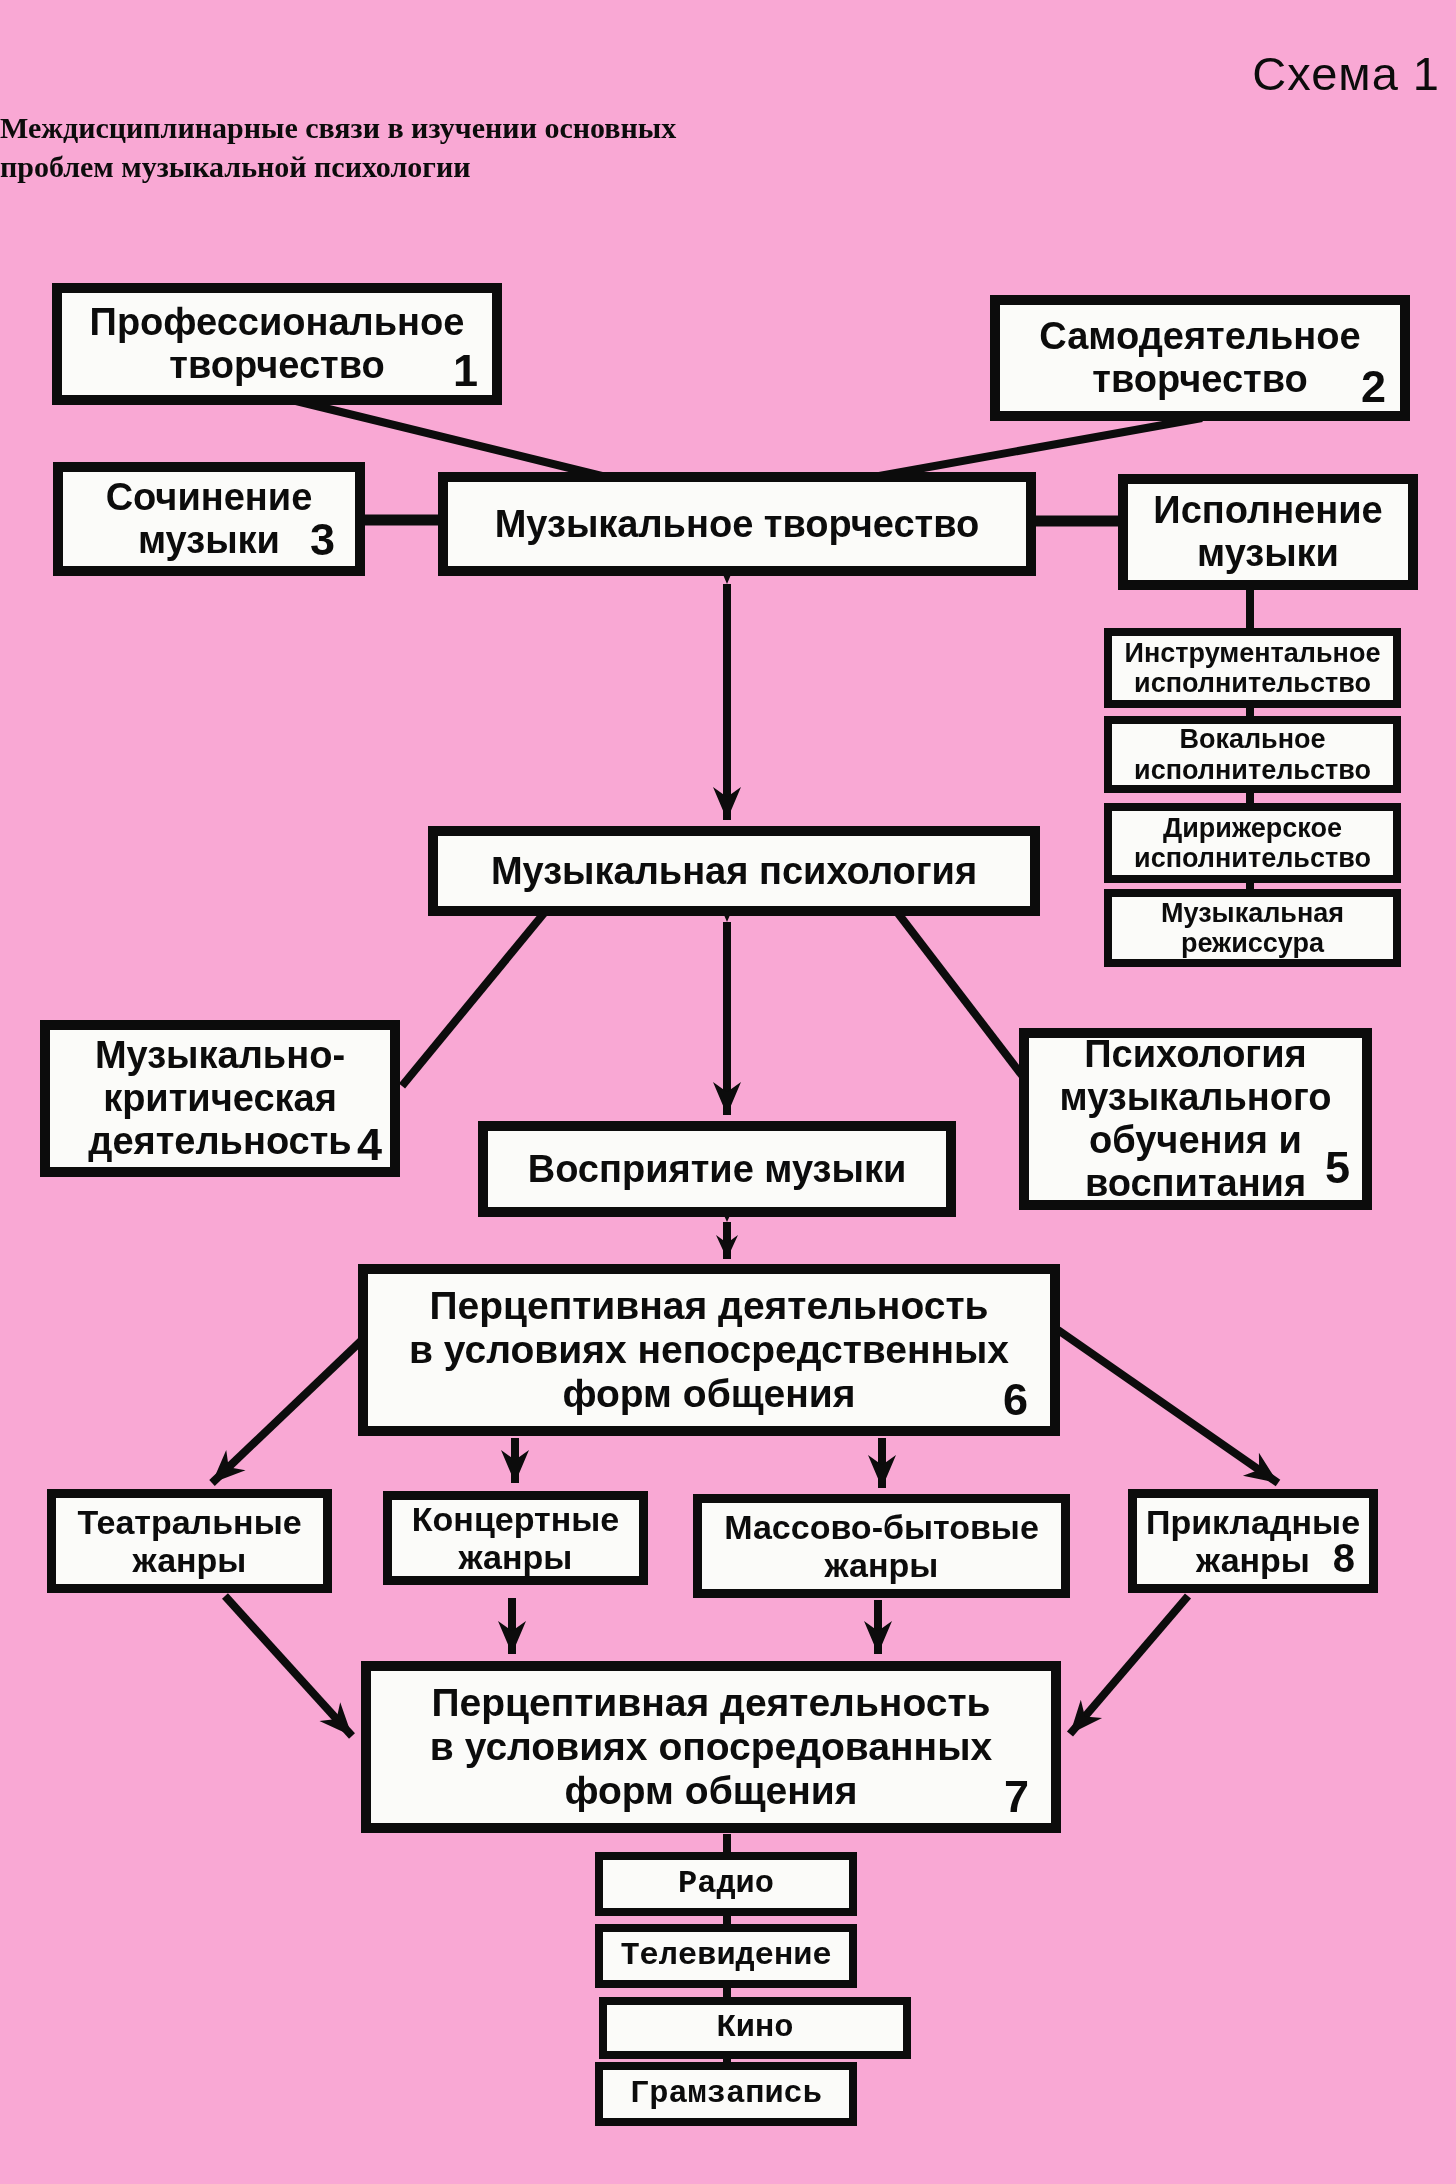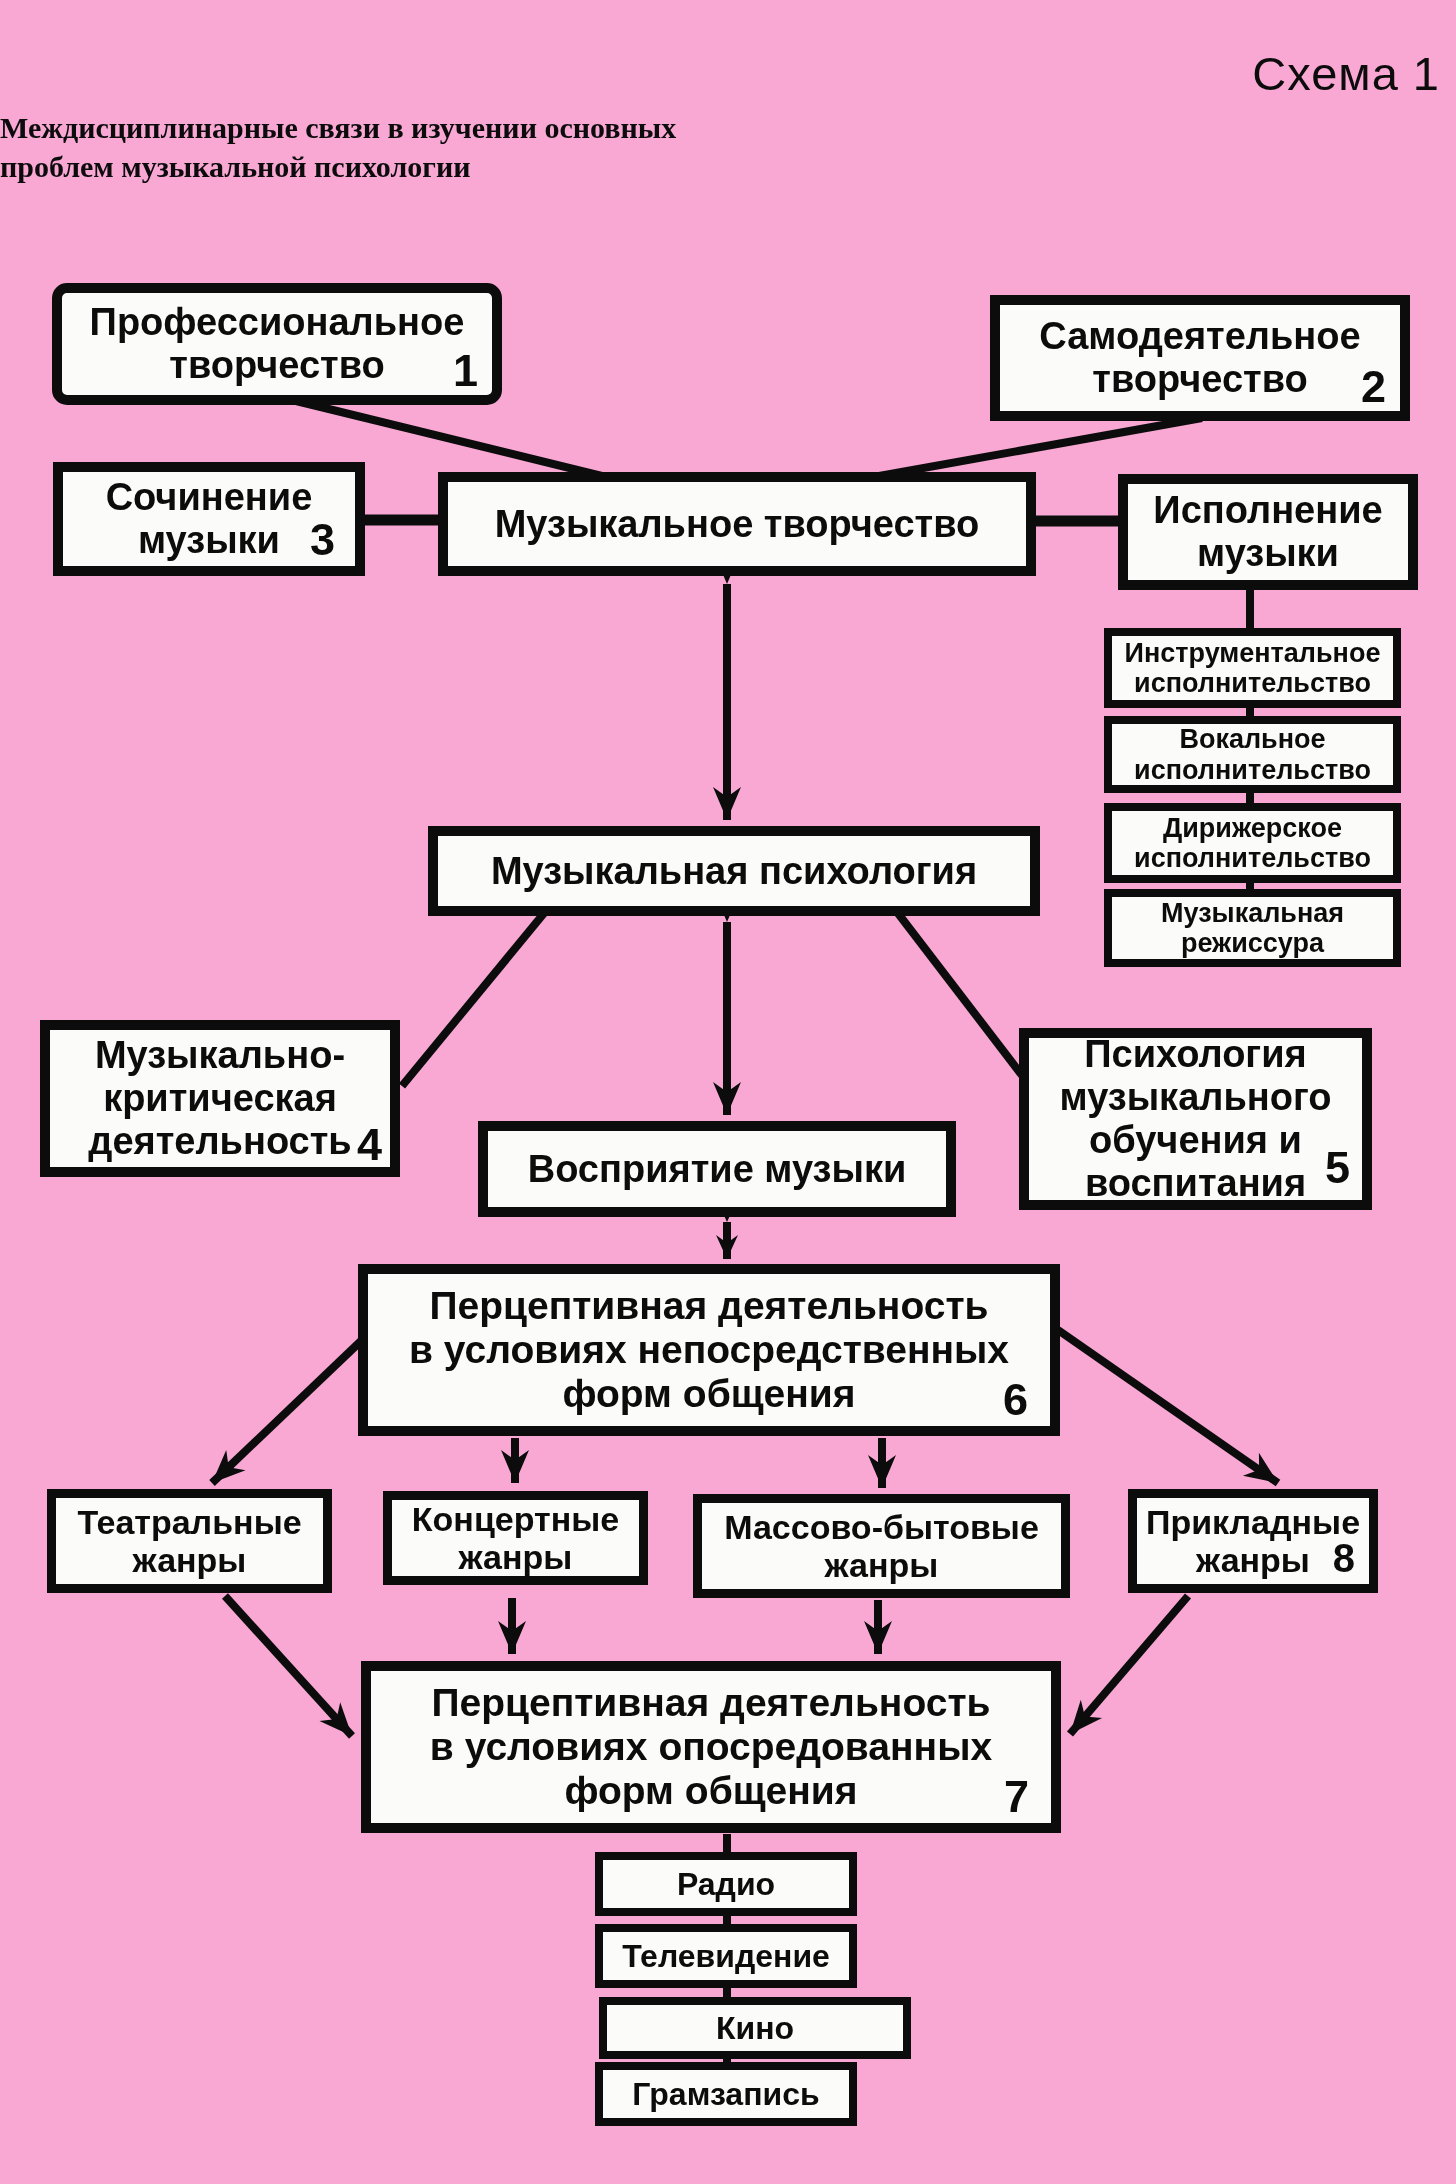--- a/index.html
+++ b/index.html
@@ -22,21 +22,21 @@
     position:absolute;box-sizing:border-box;background:#fbfbf9;
     border:10px solid #0c0c0c;display:flex;align-items:center;justify-content:center;
     text-align:center;z-index:2;
   }
   .node.thin{border-width:8px;}
   .lbl{white-space:pre-line;font-weight:bold;line-height:1.13;padding:0 6px;}
   .fs-lg .lbl{font-size:38px;}
   .fs-big .lbl{font-size:39px;}
   .fs-sm .lbl{font-size:27px;}
   .fs-gen .lbl{font-size:34px;}
-  .fs-med .lbl{font-size:32px;}
+  .fs-med .lbl{font-size:32px;font-family:Liberation Mono, monospace;}
   .num{
     position:absolute;right:14px;bottom:2px;font-weight:bold;font-size:45px;line-height:1;
   }
 </style>
 </head>
 <body>
 
 <div class="canvas">
 
   <div class="scheme-label">Схема 1</div>
@@ -68,21 +68,21 @@
       <line x1="882" y1="1438" x2="882" y2="1488" marker-end="url(#ah)"></line>
       <line x1="1058" y1="1330" x2="1278" y2="1483" marker-end="url(#ah)"></line>
       <line x1="225" y1="1596" x2="352" y2="1736" marker-end="url(#ah)"></line>
       <line x1="512" y1="1598" x2="512" y2="1654" marker-end="url(#ah)"></line>
       <line x1="878" y1="1600" x2="878" y2="1654" marker-end="url(#ah)"></line>
       <line x1="1188" y1="1596" x2="1070" y2="1734" marker-end="url(#ah)"></line>
       <line x1="727" y1="1834" x2="727" y2="2090"></line>
     </g>
   </svg>
 
-  <div class="node fs-lg" style="left:52px;top:283px;width:450px;height:122px;border-radius:15px;">
+  <div class="node fs-lg" style="left:52px;top:283px;width:450px;height:122px;">
     <span class="lbl">Профессиональное
 творчество</span>
     <span class="num">1</span>
   </div>
 
   <div class="node fs-lg" style="left:990px;top:295px;width:420px;height:126px;">
     <span class="lbl">Самодеятельное
 творчество</span>
     <span class="num">2</span>
   </div>

